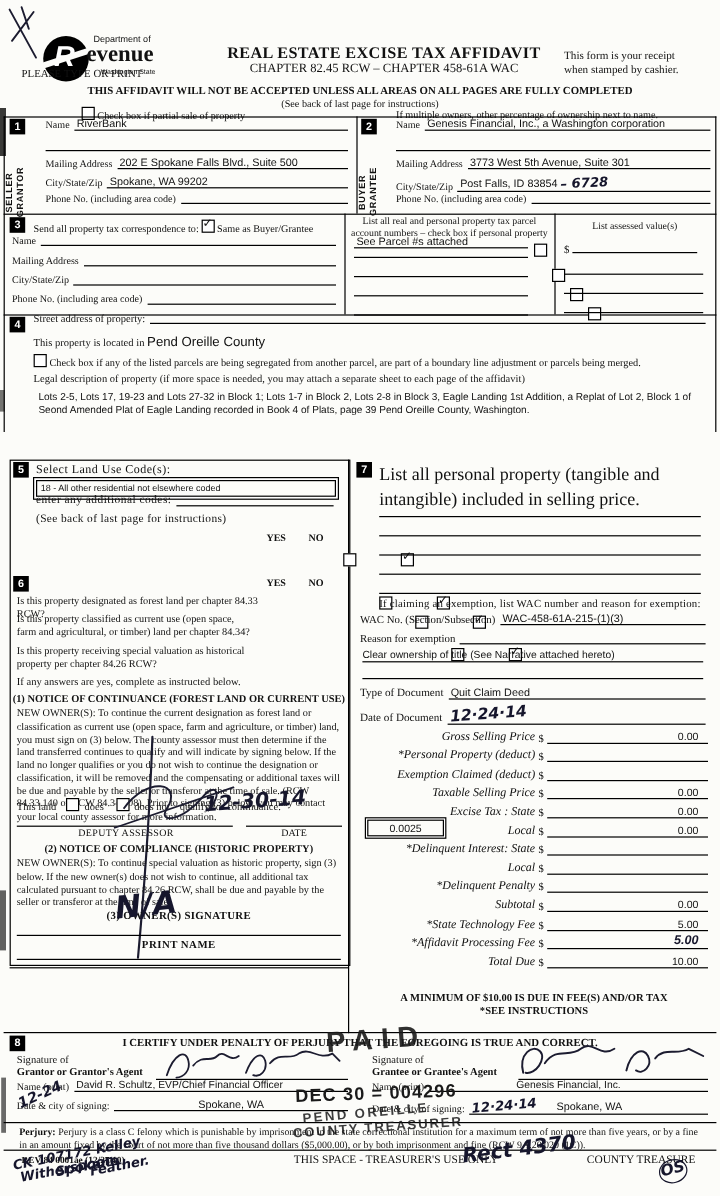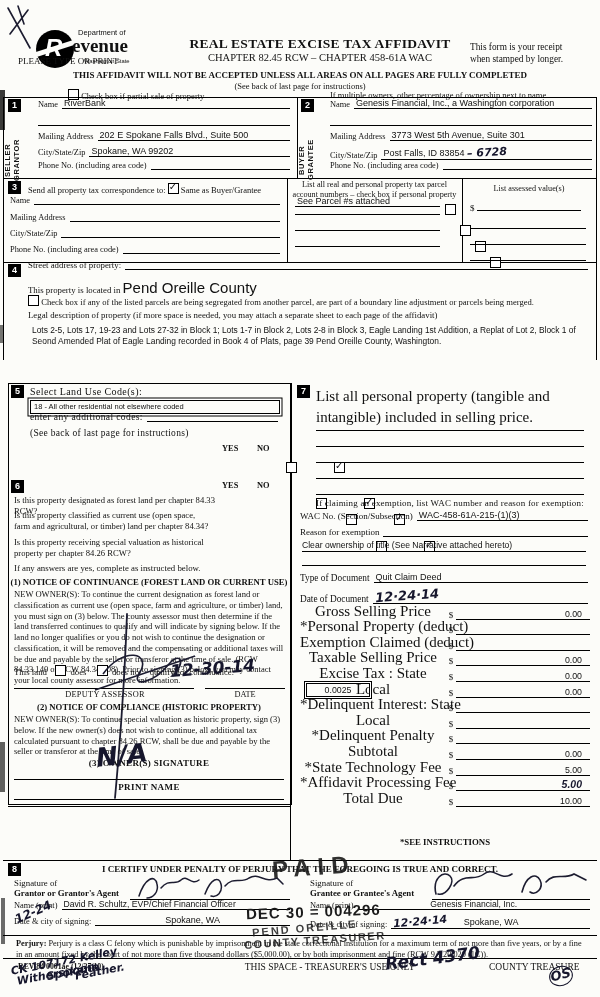--- a/index.html
+++ b/index.html
@@ -17,21 +17,21 @@
   .row .lbl{white-space:nowrap;padding-right:4px;font-size:8.4px;}
   .row .fill{flex:1;border-bottom:1px solid #000;font-size:9px;padding:0 2px 0 2px;white-space:nowrap;}
   .cb{display:inline-block;width:9px;height:9px;border:1px solid #000;background:#fff;position:relative;vertical-align:-1px;}
   .cb i{font-style:normal;position:absolute;left:0px;top:-3px;font-size:10px;font-weight:bold;font-family:"DejaVu Sans",sans-serif;}
   .badge{position:absolute;width:13px;height:13px;background:#000;color:#fff;
          font:bold 9px/13px "Liberation Sans",sans-serif;text-align:center;}
   .vlabel{position:absolute;font:bold 7.5px "Liberation Sans",sans-serif;letter-spacing:.6px;
           transform:rotate(-90deg);transform-origin:left bottom;white-space:nowrap;}
   .hw{font-family:"DejaVu Sans",sans-serif;font-style:italic;font-weight:bold;color:#16162c;}
   .money-row{display:flex;align-items:flex-end;height:15.6px;position:relative;}
-  .money-row .mlbl{width:146px;text-align:center;font-size:15px;white-space:nowrap;}
+  .money-row .mlbl{width:146px;text-align:right;font-size:10px;white-space:nowrap;font-style:italic;}
   .money-row .dol{width:10px;text-align:center;font-size:8.8px;}
   .money-row .mval{flex:1;border-bottom:1px solid #000;text-align:right;padding-right:8px;
                    font-size:8.8px;font-family:"Liberation Sans",sans-serif;}
   .rate-box{position:absolute;left:6px;bottom:1px;width:62px;height:12px;border:1px solid #000;box-shadow:0 0 0 1px #fff,0 0 0 2px #000;
             text-align:center;font:8.8px "Liberation Sans",sans-serif;line-height:12px;}
   .blank-line{height:15px;border-bottom:1px solid #000;}
   .q{position:absolute;font-size:8.6px;line-height:1.25;width:198px;}
   .para{font-size:8.55px;line-height:1.26;text-align:left;}
   .stamp{position:absolute;color:#1a1a1a;font-family:"Liberation Sans",sans-serif;font-weight:bold;}
   .scan{position:absolute;background:#3a3a38;}
@@ -62,21 +62,21 @@
     <span class="abs san" style="left:42px;top:4px;font-size:7.5px;">Department of</span>
     <span class="abs ser b" style="left:36px;top:11px;font-size:19px;">evenue</span>
     <span class="abs san" style="left:48px;top:34px;font-size:5.8px;">Washington State</span>
   </div>
   <span class="abs ser" style="left:18px;top:56px;font-size:9px;">PLEASE TYPE OR PRINT</span>
 
   
   <div class="abs ser b c" style="left:140px;top:36px;width:360px;font-size:13.5px;letter-spacing:.3px;">REAL ESTATE EXCISE TAX AFFIDAVIT</div>
   <div class="abs ser c" style="left:140px;top:52px;width:360px;font-size:10.5px;">CHAPTER 82.45 RCW – CHAPTER 458-61A WAC</div>
   <div class="abs ser" style="left:470px;top:42px;font-size:9.3px;">This form is your receipt</div>
-  <div class="abs ser" style="left:470px;top:54px;font-size:9.3px;">when stamped by longer.</div>
+  <div class="abs ser" style="left:470px;top:54px;font-size:9.3px;">when stamped by cashier.</div>
   <div class="abs ser b c" style="left:0;top:70px;width:600px;font-size:9px;">THIS AFFIDAVIT WILL NOT BE ACCEPTED UNLESS ALL AREAS ON ALL PAGES ARE FULLY COMPLETED</div>
   <div class="abs ser c" style="left:0;top:81px;width:600px;font-size:8.5px;">(See back of last page for instructions)</div>
   <div class="abs" style="left:68px;top:89px;font-size:8.5px;">
     <span class="cb"></span>
     <span class="ser">Check box if partial sale of property</span>
   </div>
   <div class="abs ser" style="left:330px;top:90px;font-size:8.5px;">If multiple owners, other percentage of ownership next to name.</div>
 
   
   <div class="line" style="left:3px;top:97px;width:594px;"></div>
@@ -181,21 +181,21 @@
   <div class="abs ul" style="left:470px;top:248px;width:116px;height:12px;"></div>
 
   
   <div class="badge" style="left:8px;top:264px;">4</div>
   <div class="row" style="left:28px;top:260px;width:560px;">
     <span class="lbl ser" style="font-size:8.8px;">Street address of property:</span>
     <span class="fill san"></span>
   </div>
   <div class="abs" style="left:28px;top:279px;font-size:8.8px;">
     <span class="ser">This property is located in</span>
-    <span class="san" style="font-size:15px;margin-top:43px;">Pend Oreille County</span>
+    <span class="san" style="font-size:11px;margin-top:43px;">Pend Oreille County</span>
   </div>
   <div class="abs" style="left:28px;top:295px;font-size:8.6px;">
     <span class="cb"></span>
     <span class="ser">Check box if any of the listed parcels are being segregated from another parcel, are part of a boundary line adjustment or parcels being merged.</span>
   </div>
   <div class="abs ser" style="left:28px;top:310px;font-size:8.8px;">Legal description of property (if more space is needed, you may attach a separate sheet to each page of the affidavit)</div>
   <div class="abs san" style="left:32px;top:325px;width:548px;font-size:8.4px;line-height:1.3;">Lots 2-5, Lots 17, 19-23 and Lots 27-32 in Block 1; Lots 1-7 in Block 2, Lots 2-8 in Block 3, Eagle Landing 1st Addition, a Replat of Lot 2, Block 1 of Seond Amended Plat of Eagle Landing recorded in Book 4 of Plats, page 39 Pend Oreille County, Washington.</div>
 
   
   <div class="abs" style="left:8px;top:383px;width:282px;height:420px;border:1px solid #000;"></div>
@@ -362,20 +362,21 @@
       <span class="dol ser">$</span>
       <span class="mval hw" style="font-size:10.5px;">5.00</span>
     </div>
     <div class="money-row">
       <span class="mlbl ser">Total Due</span>
       <span class="dol ser">$</span>
       <span class="mval">10.00</span>
     </div>
   </div>
 
+  <div class="abs ser b c" style="left:300px;top:826px;width:290px;font-size:8.8px;">A MINIMUM OF $10.00 IS DUE IN FEE(S) AND/OR TAX</div>
   <div class="abs ser b c" style="left:300px;top:837px;width:290px;font-size:8.8px;">*SEE INSTRUCTIONS</div>
 
   
   <div class="line" style="left:3px;top:860px;width:594px;"></div>
   <div class="line" style="left:3px;top:935px;width:594px;"></div>
   <div class="badge" style="left:8px;top:863px;">8</div>
   <div class="abs ser b c" style="left:40px;top:864px;width:520px;font-size:9px;">I CERTIFY UNDER PENALTY OF PERJURY THAT THE FOREGOING IS TRUE AND CORRECT.</div>
 
   <div class="abs ser" style="left:14px;top:878px;font-size:8.8px;">Signature of</div>
   <div class="abs ser b" style="left:14px;top:888px;font-size:8.8px;">Grantor or Grantor's Agent</div>

